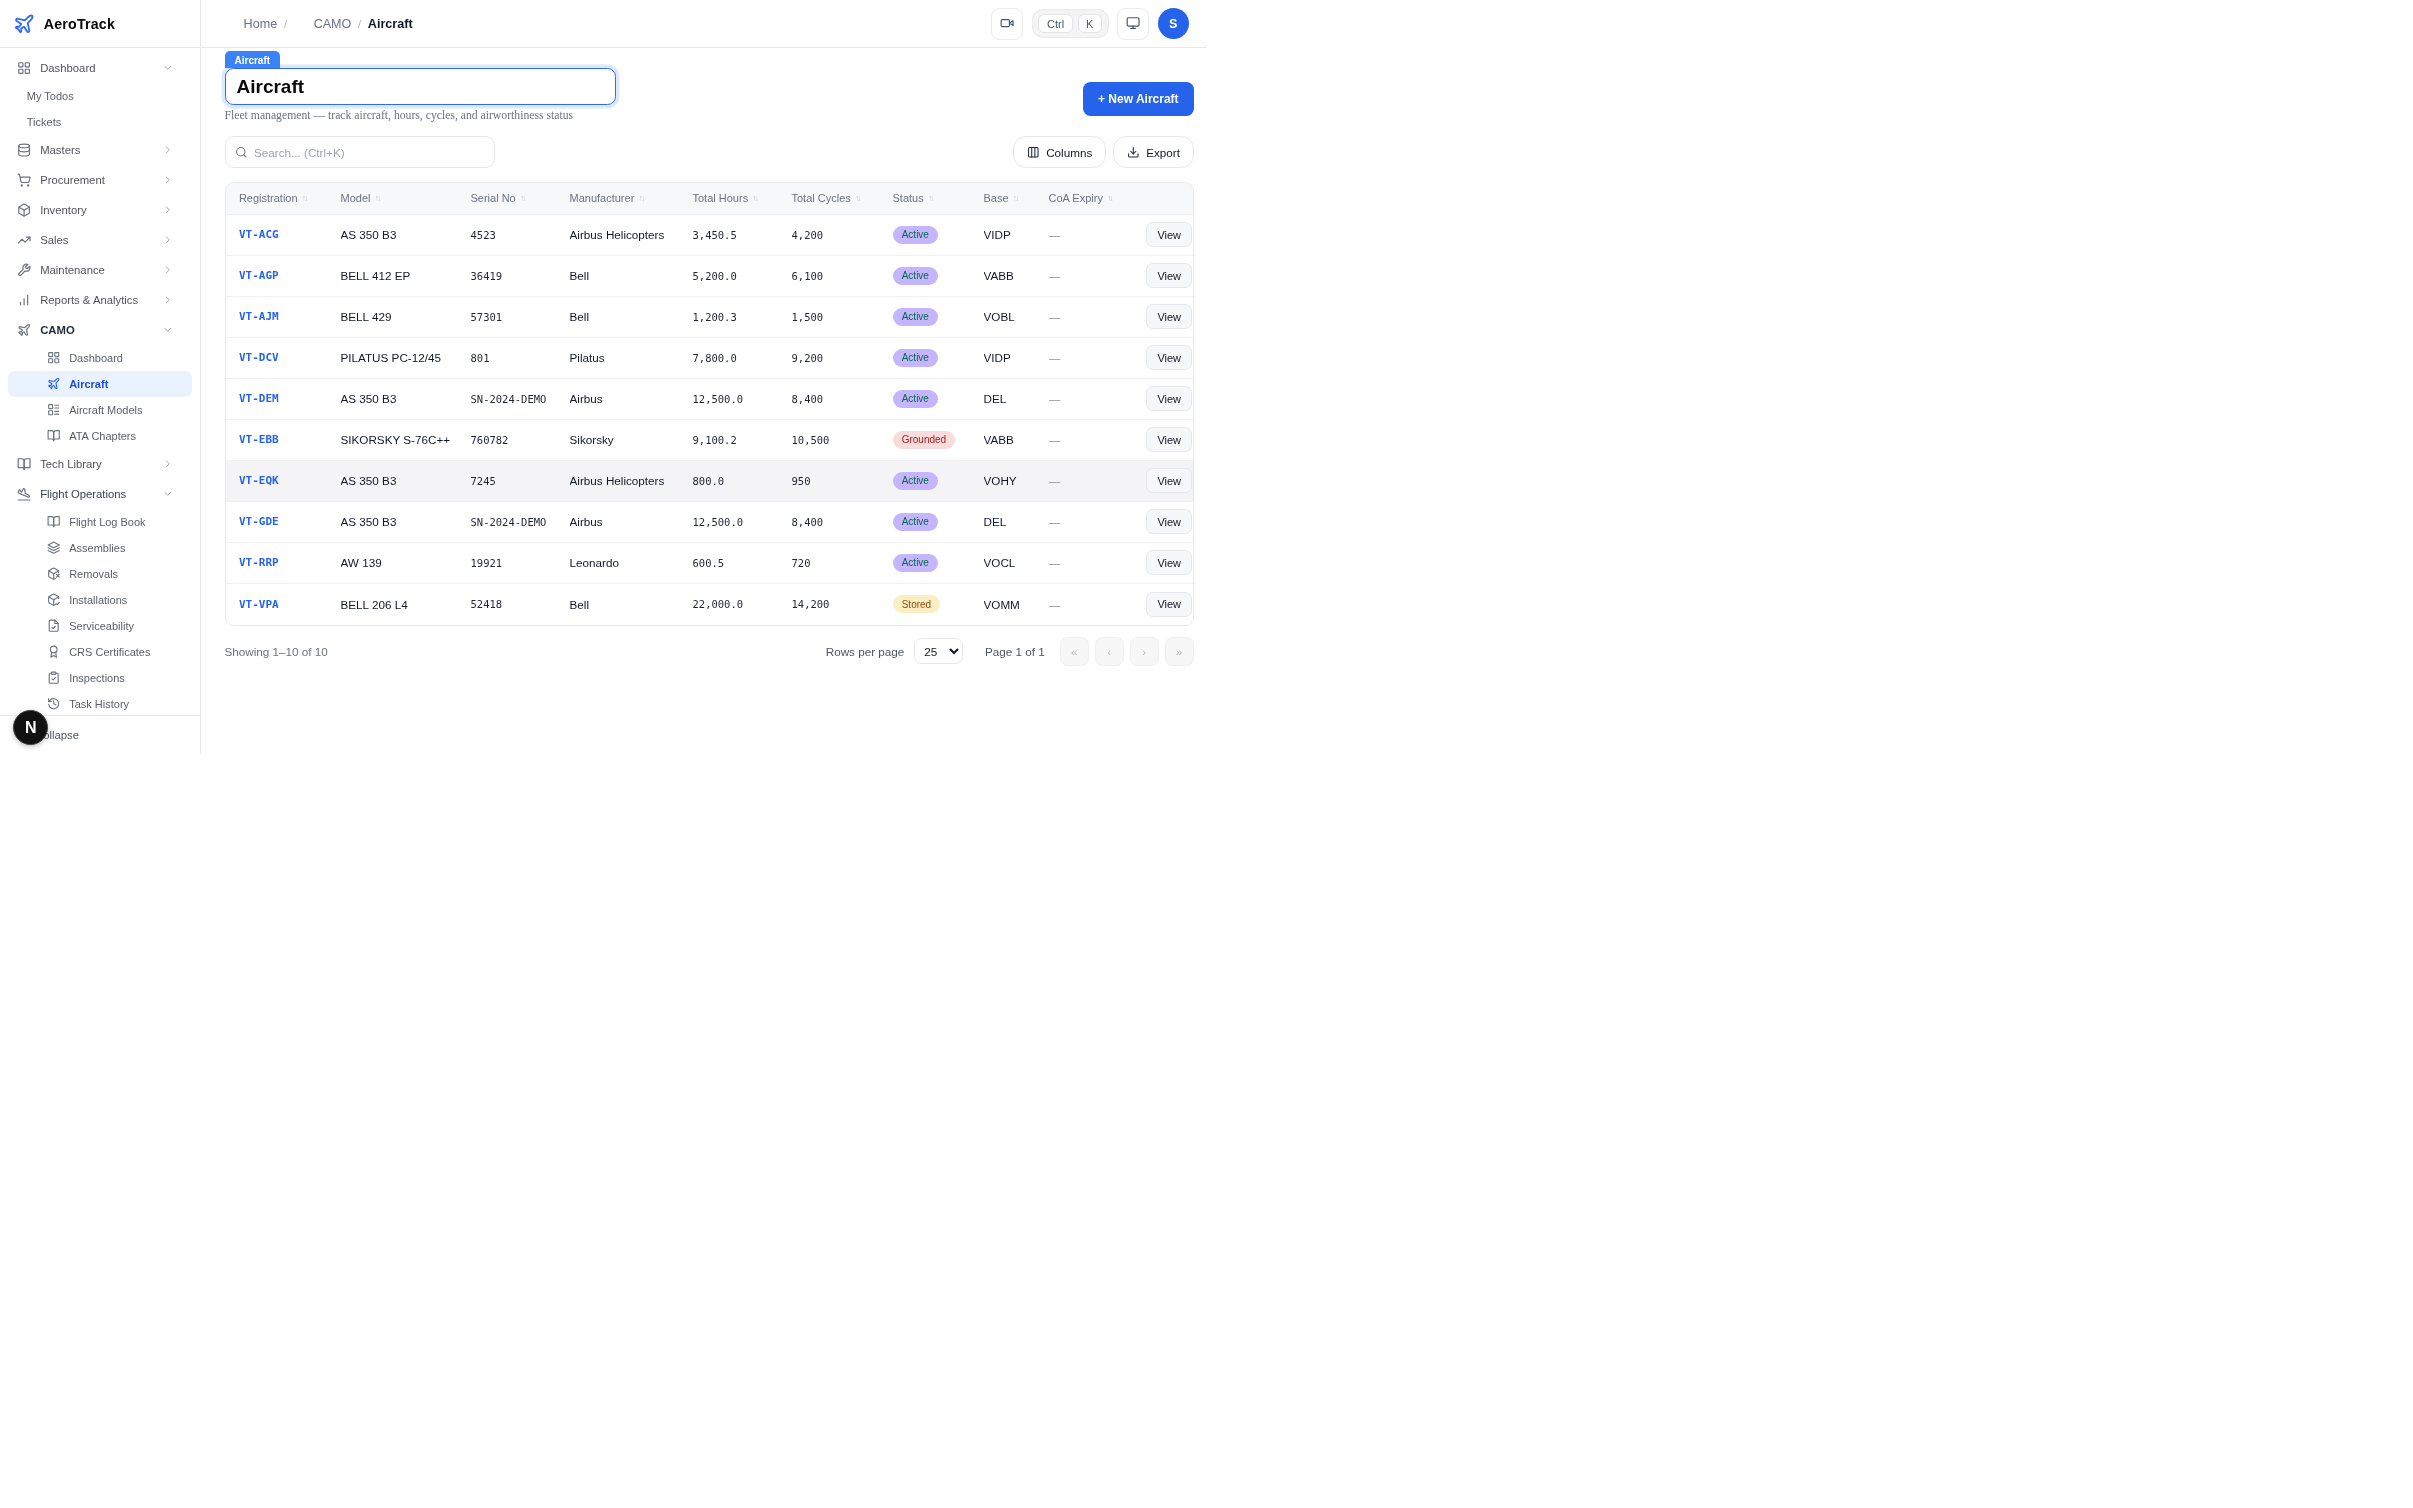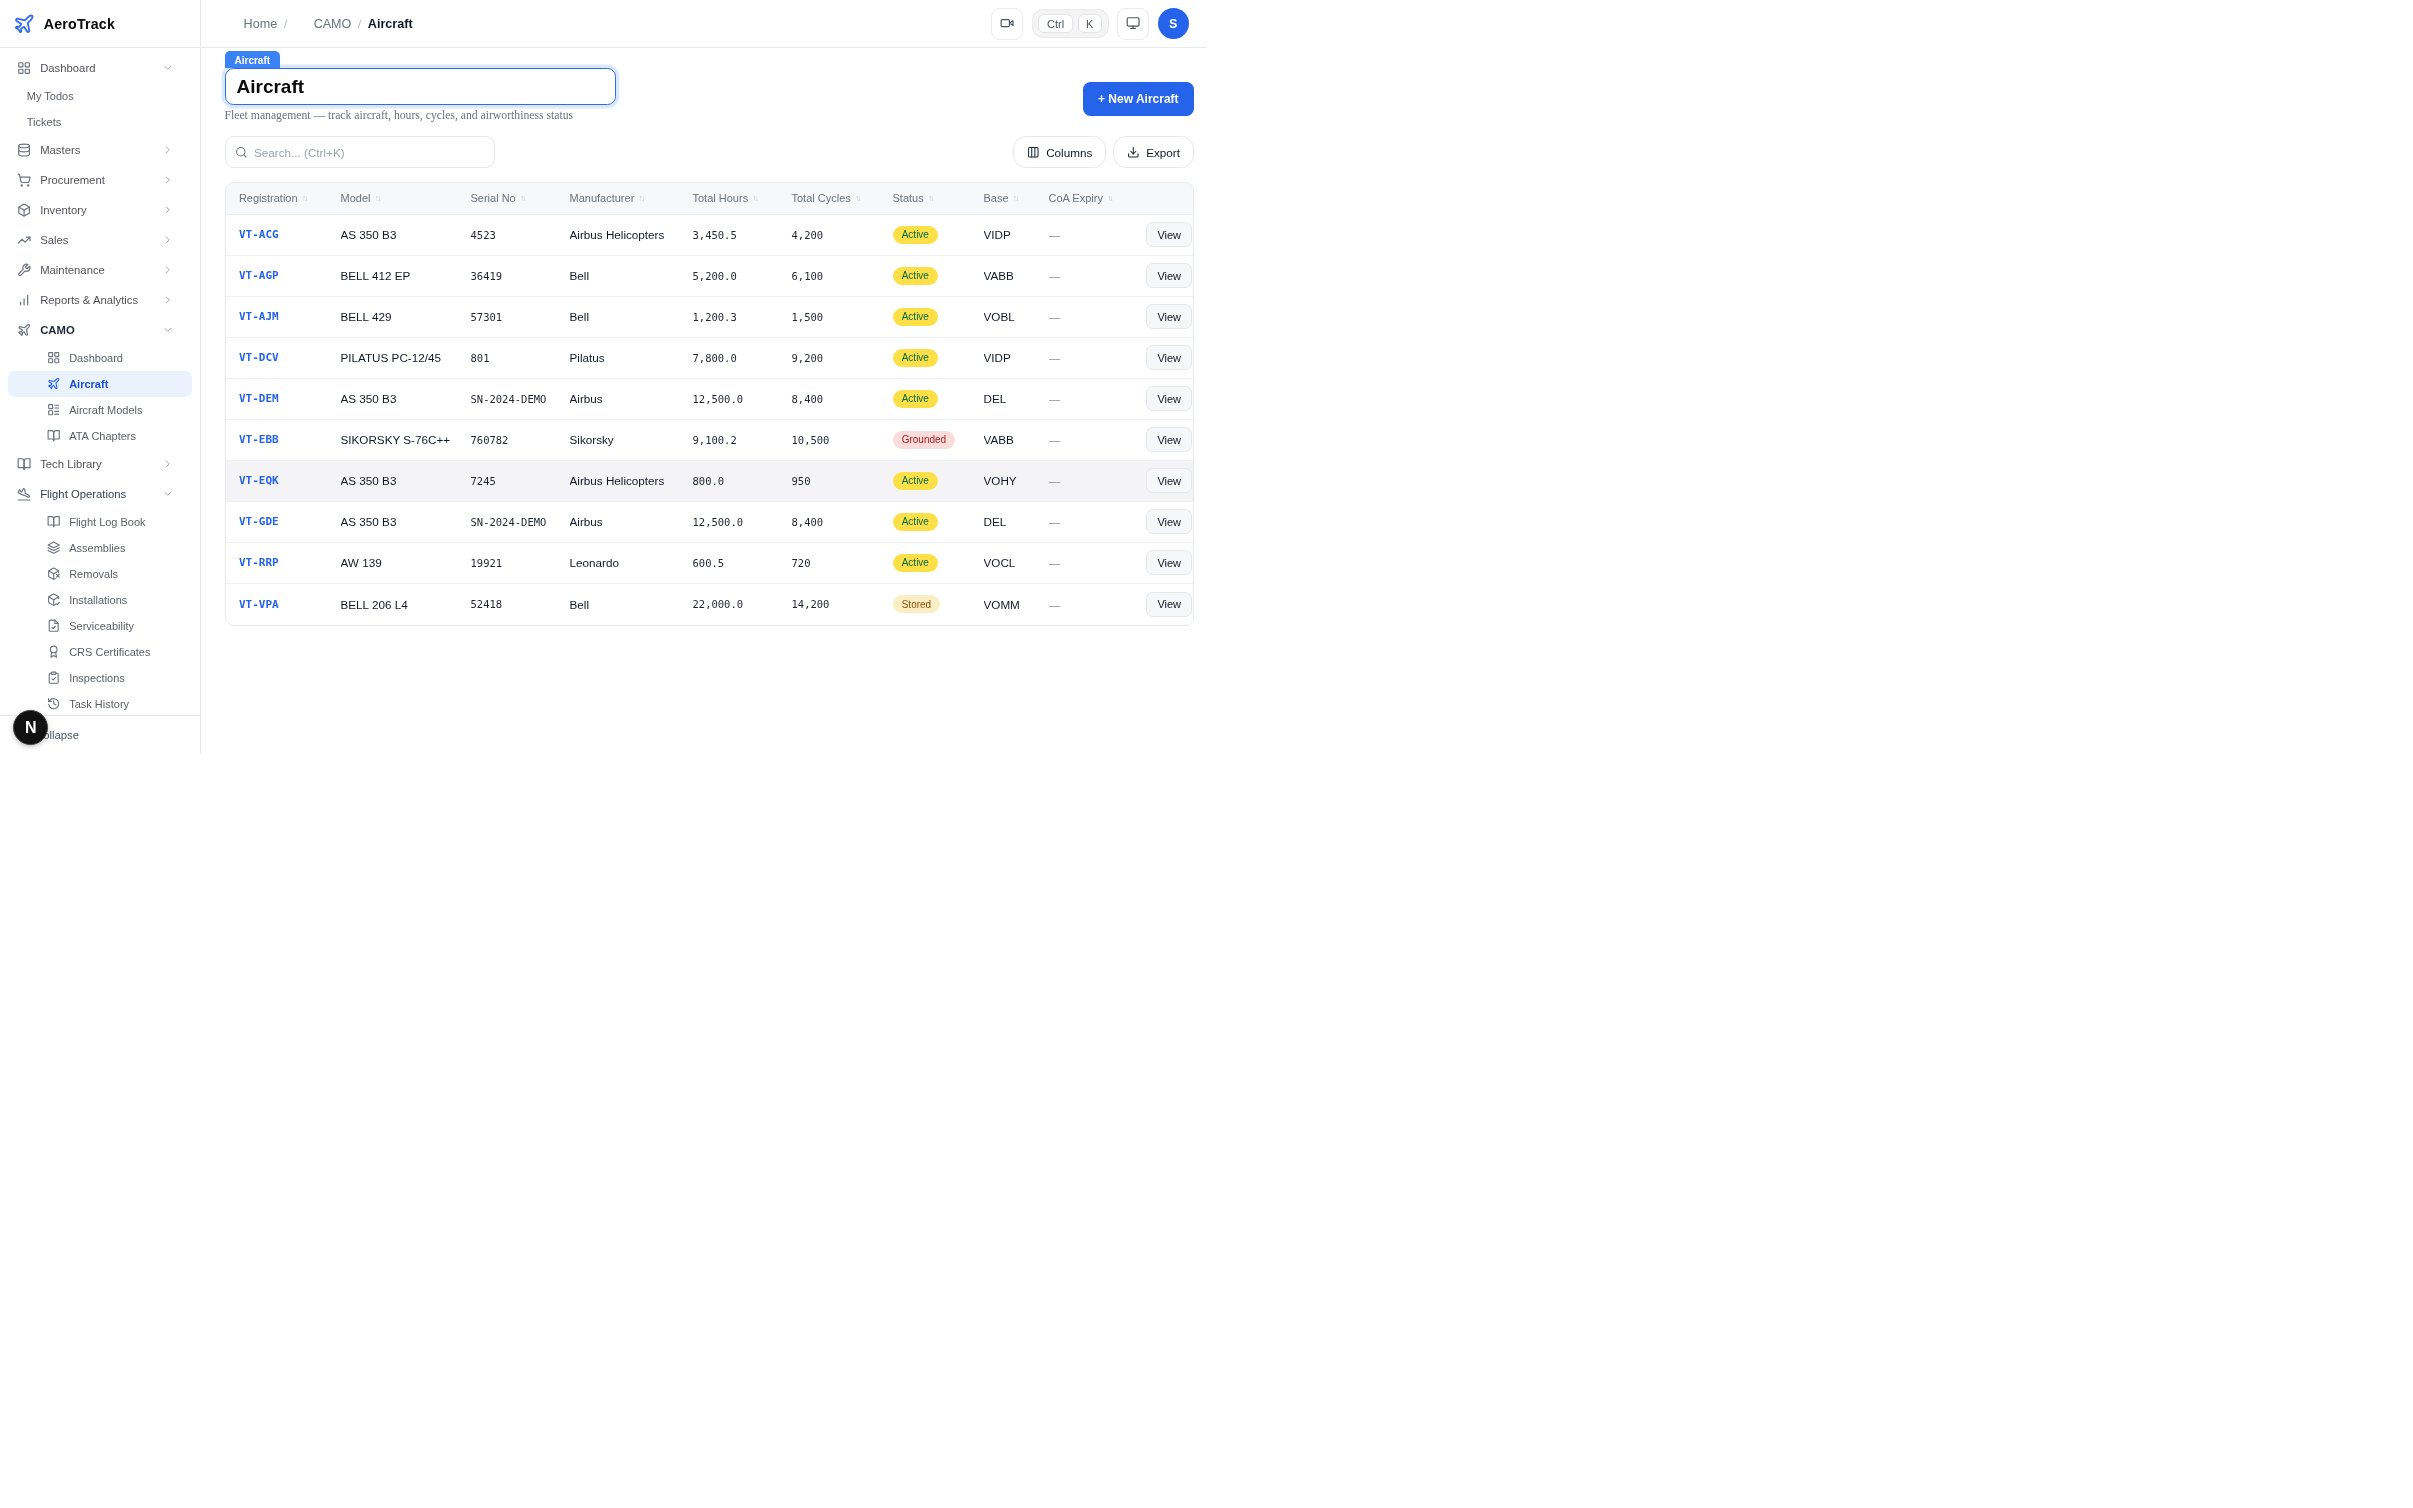--- a/index.html
+++ b/index.html
@@ -65,21 +65,21 @@
   .th:first-child, .td:first-child { padding-left:13.4px; }
   .sort { color:#c7cbd1; font-size:8.4px; letter-spacing:-1.7px; display:inline-flex; }
   .tbody .trow { height:41px; border-bottom:0.8px solid #f1f1f3; background:#fff; }
   .tbody .trow:last-child { border-bottom:none; }
   .tbody .trow.hl { background:#f4f4f6; }
   .td { font-size:11.7px; color:#111827; white-space:nowrap; overflow:hidden; }
   .td.mono { font-family:"DejaVu Sans Mono", monospace; font-size:10.5px; color:#1f2430; }
   .td.reg { font-family:"DejaVu Sans Mono", monospace; font-size:11px; font-weight:700; color:#2563eb; cursor:pointer; }
   .td.dim { color:#8b9097; }
   .badge { display:inline-block; padding:3.4px 9.2px; border-radius:837px; font-size:10px; font-weight:500; }
-  .badge.ok { background:#fde047; color:#06694a; }
+  .badge.ok { background:#c4b5fd; color:#06694a; }
   .badge.danger { background:#fbdcdc; color:#a32020; }
   .badge.warn { background:#fbeec3; color:#8f4e0e; }
   .actions { display:flex; gap:5px; padding-left:5.9px; }
   .view-btn { height:25px; padding:0 10px; border:0.8px solid #e5e7eb; border-radius:6.7px; background:#f6f7f8; font-size:11px; color:#111827; cursor:pointer; font-family:"Liberation Sans",sans-serif; flex-shrink:0; }
 
   
   .table-footer { margin-top:11px; display:flex; align-items:center; justify-content:space-between; width:969px; }
   .showing { font-size:11.7px; color:#6b7280; }
   .footer-right { display:flex; align-items:center; gap:10px; }
   .rpp-label { font-size:11.7px; color:#4b5563; }
@@ -640,15 +640,29 @@
             <div class="td"><span class="badge warn">Stored</span></div>
             <div class="td">VOMM</div>
             <div class="td dim">—</div>
             <div class="td actions">
               <button class="view-btn">View</button>
             </div>
           </div>
         </div>
     </div>
 
+    <div class="table-footer">
+      <span class="showing">Showing 1–10 of 10</span>
+      <div class="footer-right">
+        <span class="rpp-label">Rows per page</span>
+        <select class="rpp-select" id="rppSelect"><option>25</option></select>
+        <span class="page-label">Page 1 of 1</span>
+        <div style="display:flex;gap:5.9px;" id="pagerBtns">
+            <div class="pg-btn">«</div>
+            <div class="pg-btn">‹</div>
+            <div class="pg-btn">›</div>
+            <div class="pg-btn">»</div>
+          </div>
+      </div>
+    </div>
   </div>
 </div>
 
 
 </body></html>

